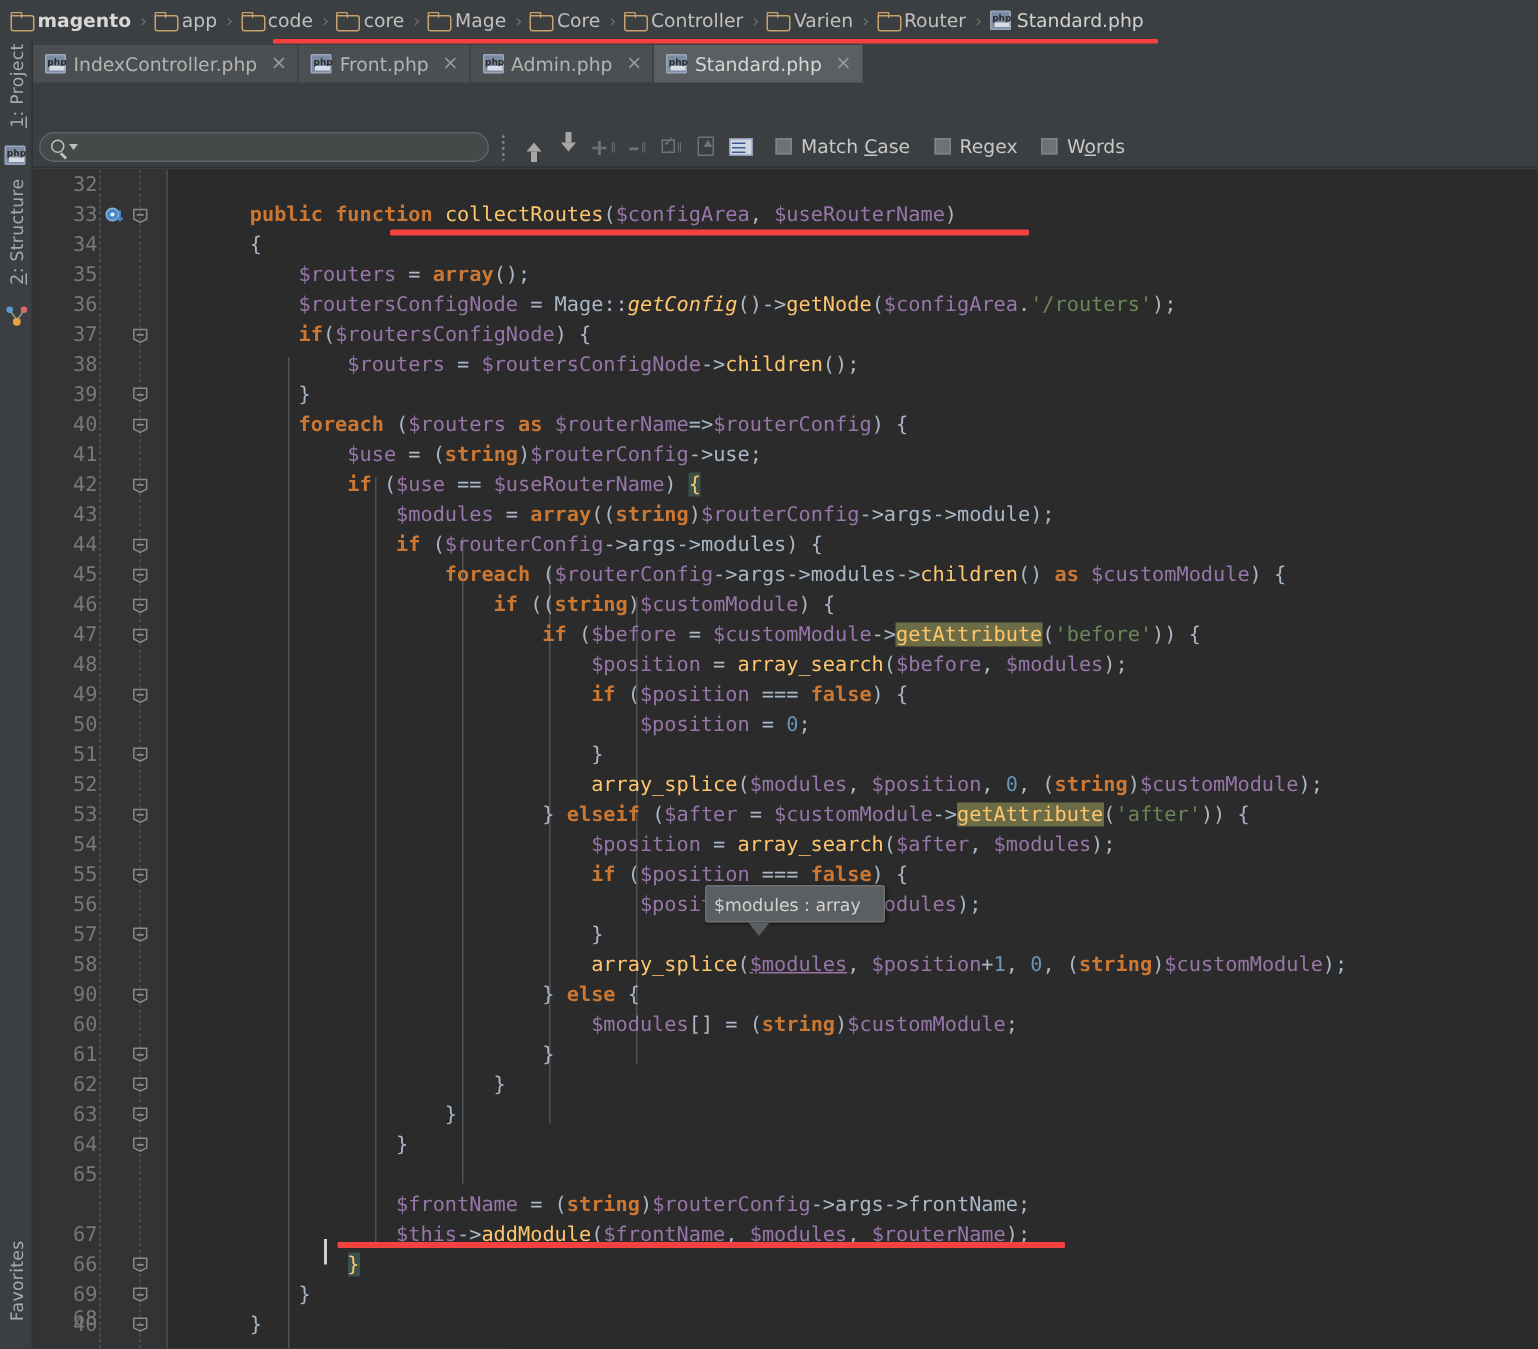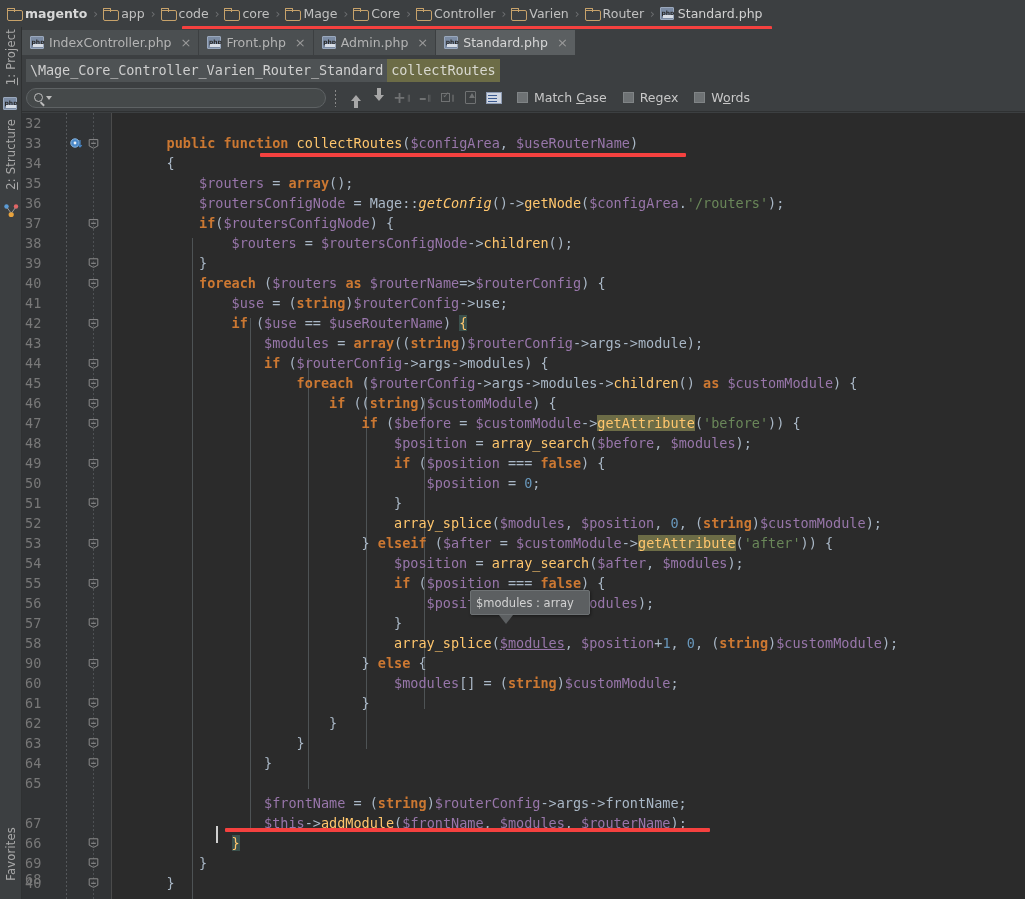--- a/index.html
+++ b/index.html
@@ -151,21 +151,21 @@
   }
   .gutter {
     position: absolute; left: 0; top: 0; width: 90px; height: 786px;
     background: #313335; border-right: 1px solid #4b4b4b;
   }
   .codearea {
     position: absolute; left: 90px; top: 0; width: 913px; height: 786px;
     background: #2b2b2b;
   }
   .ln {
-    position: absolute; right: 46px; width: 40px; 
+    position: absolute; right: 46px; width: 40px; text-align: right;
     font-family: "DejaVu Sans Mono", monospace; font-size: 13.5px;
     color: #787878; line-height: 20px;
   }
   .dots {
     position: absolute; left: 44px; top: 0; width: 1px; height: 786px;
     background-image: linear-gradient(to bottom, #54575a 50%, transparent 50%);
     background-size: 1px 4px;
   }
   .foldcol {
     position: absolute; left: 71px; top: 0; width: 1px; height: 786px;
@@ -312,24 +312,20 @@
       <span class="close">×</span>
     </div>
     <div class="tab active">
       <span class="php-ico"></span>
       <span>Standard.php</span>
       <span class="close">×</span>
     </div>
     <div class="tab-fill"></div>
   </div>
 
-  <div class="navbar">
-    <span class="navchip">\Mage_Core_Controller_Varien_Router_Standard</span>
-    <span class="navchip sel">collectRoutes</span>
-  </div>
 
   <div class="findbar">
     <div class="searchfield">
       <span class="mag"></span>
       <span class="tri-dn"></span>
       <span></span>
     </div>
     <div class="dotgrip"></div>
     <div class="tbtn">
       <span class="arrow-up"></span>

